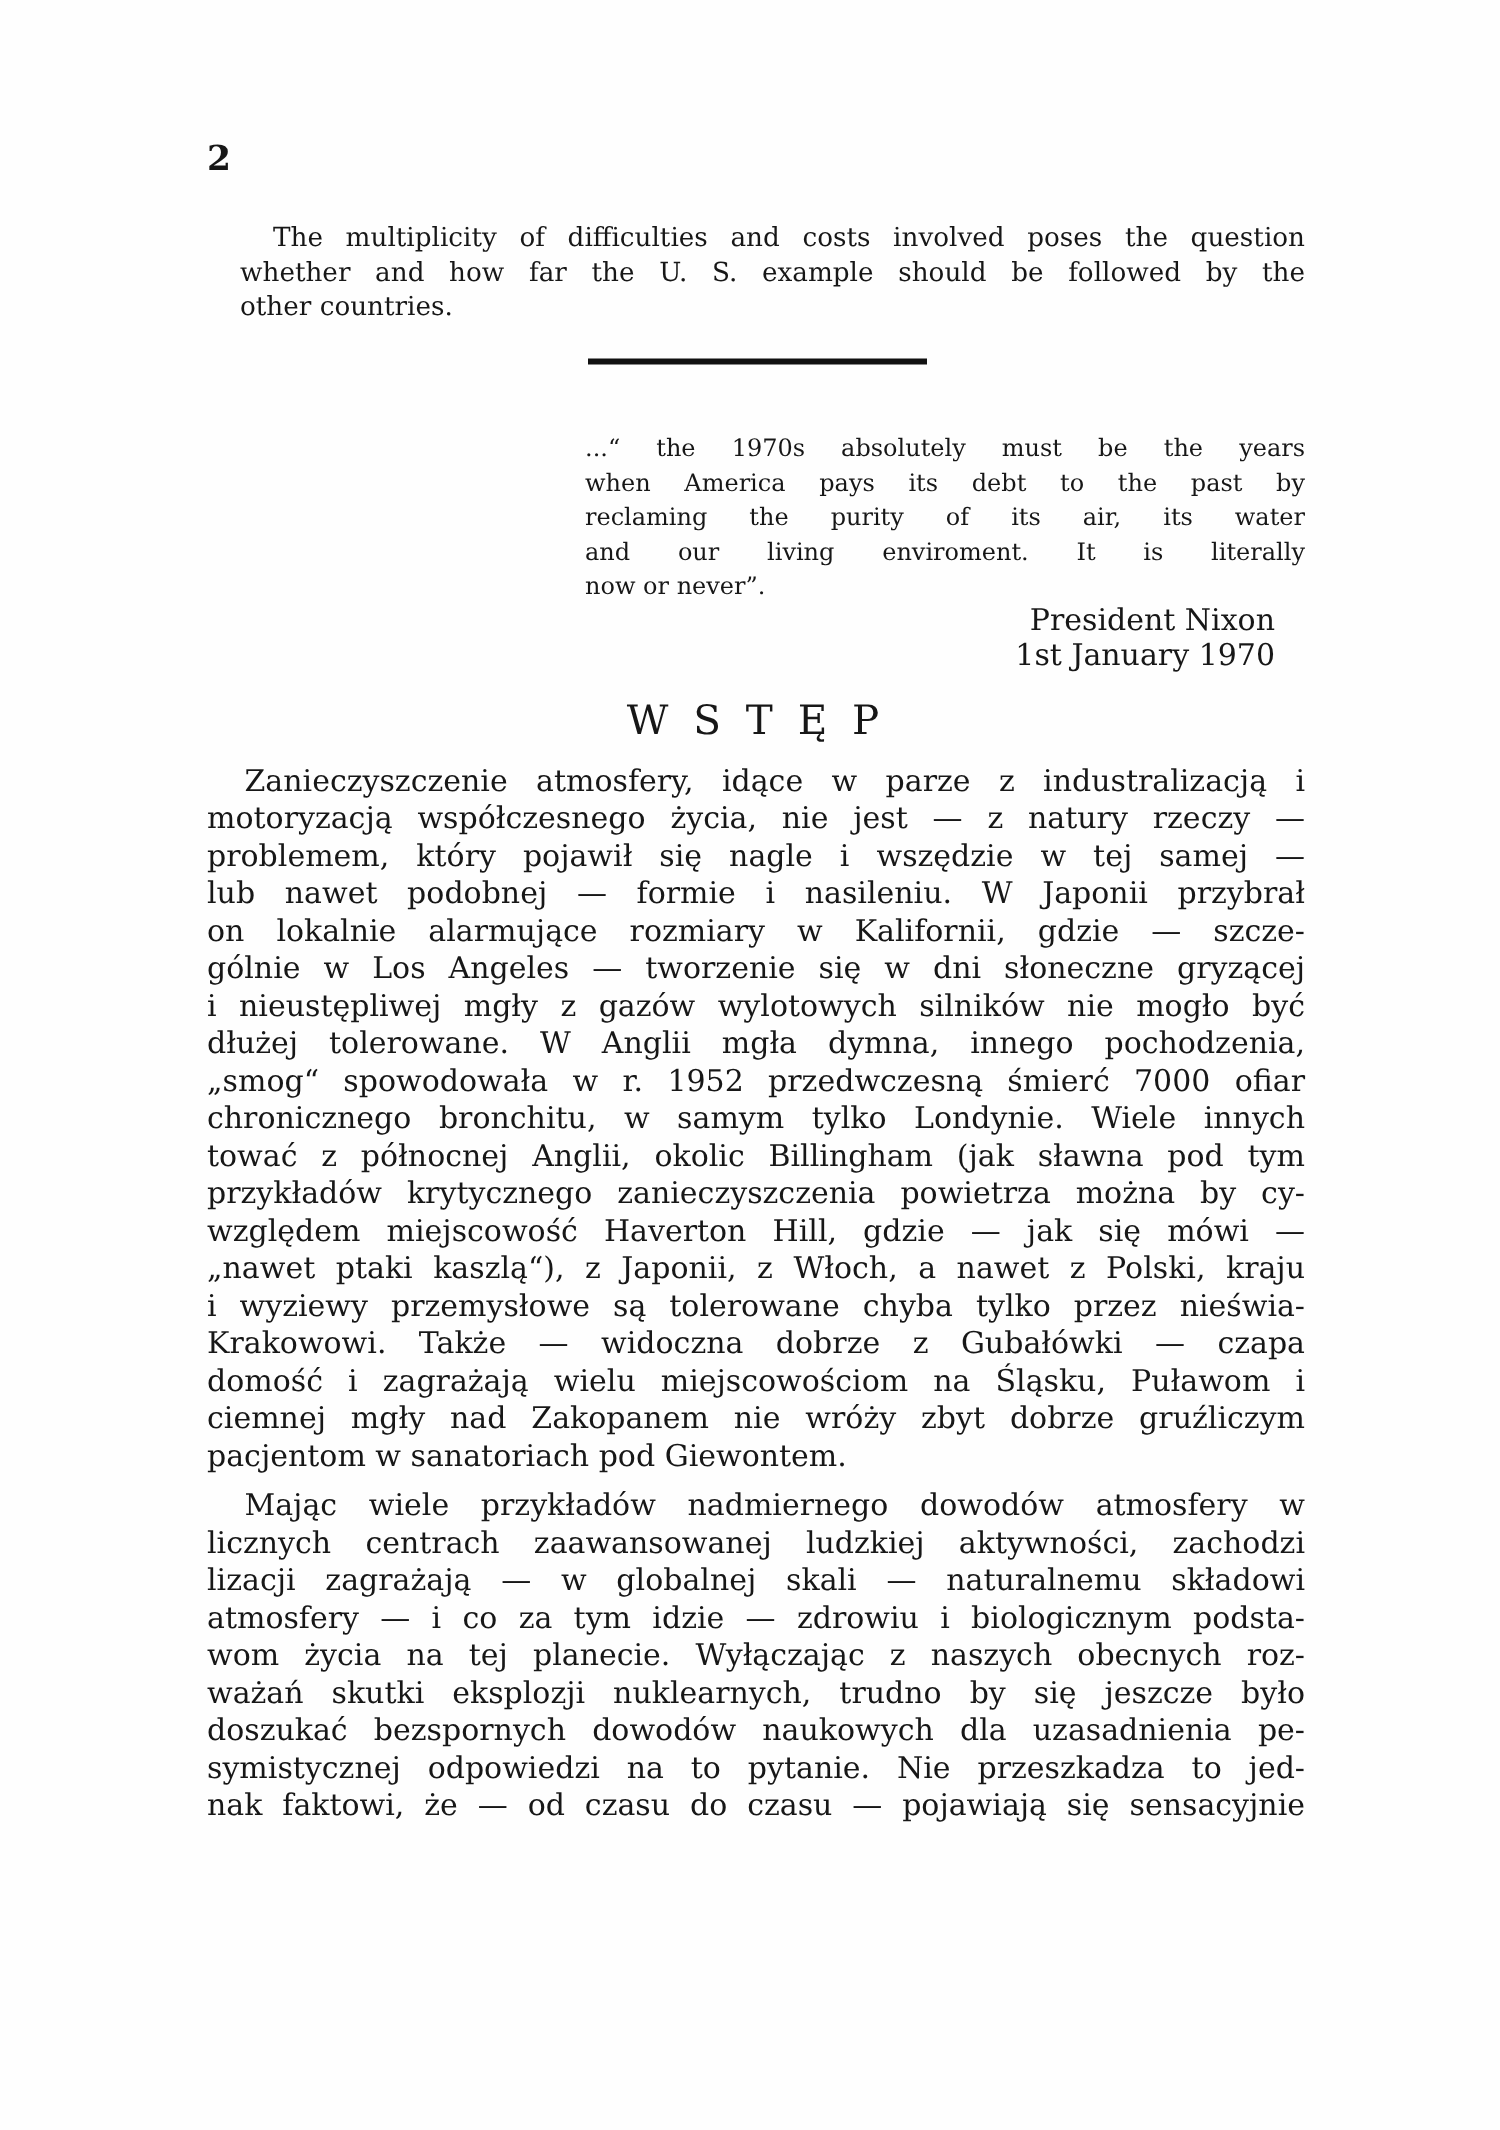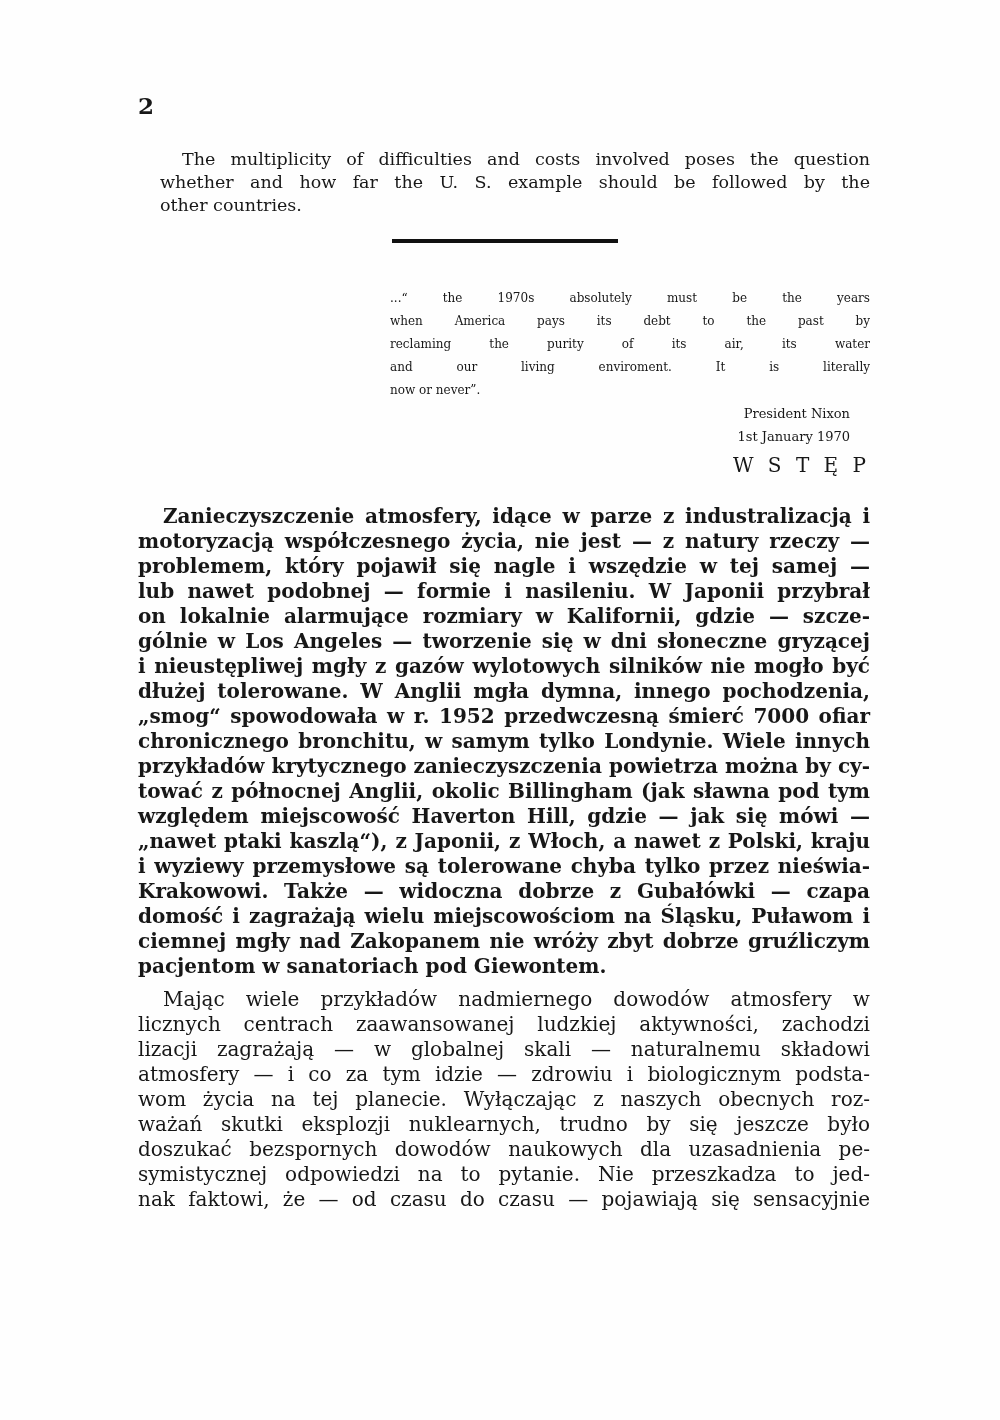--- a/index.html
+++ b/index.html
@@ -35,43 +35,44 @@
     margin-top: 22px;
     margin-left: 254px;
     width: 226px;
     height: 4px;
     background: #111111;
   }
   .quote {
     margin-top: 44px;
     margin-left: 252px;
     width: 480px;
-    font-size: 12px;
+    font-size: 16px;
     line-height: 23px;
   }
   .attribution {
     width: 732px;
     box-sizing: border-box;
     padding-right: 20px;
     text-align: right;
-    font-size: 13px;
+    font-size: 20px;
     line-height: 23px;
   }
   .heading {
-    text-align: right;
-    font-size: 20px;
+    margin-top: 16px;
+    text-align: center;
+    font-size: 27px;
     line-height: 34px;
     letter-spacing: 4px;
     font-weight: normal;
   }
   .body-para {
     font-size: 20px;
     line-height: 25px;
   }
-  .body-para.first { margin-top: 22px; font-weight: bold; }
+  .body-para.first { margin-top: 10px; }
   .body-para.second { margin-top: 8px; }
   .body-para .line.indent { padding-left: 25px; }
 </style>
 </head>
 <body>
 
 <div class="page">
 
   <div class="page-number">2</div>
 
@@ -102,22 +103,22 @@
       <div class="line just indent">Zanieczyszczenie atmosfery, idące w parze z industralizacją i</div>
       <div class="line just">motoryzacją współczesnego życia, nie jest — z natury rzeczy —</div>
       <div class="line just">problemem, który pojawił się nagle i wszędzie w tej samej —</div>
       <div class="line just">lub nawet podobnej — formie i nasileniu. W Japonii przybrał</div>
       <div class="line just">on lokalnie alarmujące rozmiary w Kalifornii, gdzie — szcze-</div>
       <div class="line just">gólnie w Los Angeles — tworzenie się w dni słoneczne gryzącej</div>
       <div class="line just">i nieustępliwej mgły z gazów wylotowych silników nie mogło być</div>
       <div class="line just">dłużej tolerowane. W Anglii mgła dymna, innego pochodzenia,</div>
       <div class="line just">„smog“ spowodowała w r. 1952 przedwczesną śmierć 7000 ofiar</div>
       <div class="line just">chronicznego bronchitu, w samym tylko Londynie. Wiele innych</div>
+      <div class="line just">tować z północnej Anglii, okolic Billingham (jak sławna pod tym</div>
       <div class="line just">przykładów krytycznego zanieczyszczenia powietrza można by cy-</div>
-      <div class="line just">tować z północnej Anglii, okolic Billingham (jak sławna pod tym</div>
       <div class="line just">względem miejscowość Haverton Hill, gdzie — jak się mówi —</div>
       <div class="line just">„nawet ptaki kaszlą“), z Japonii, z Włoch, a nawet z Polski, kraju</div>
       <div class="line just">i wyziewy przemysłowe są tolerowane chyba tylko przez nieświa-</div>
       <div class="line just">Krakowowi. Także — widoczna dobrze z Gubałówki — czapa</div>
       <div class="line just">domość i zagrażają wielu miejscowościom na Śląsku, Puławom i</div>
       <div class="line just">ciemnej mgły nad Zakopanem nie wróży zbyt dobrze gruźliczym</div>
       <div class="line">pacjentom w sanatoriach pod Giewontem.</div>
     </div>
 
   <div class="body-para second">

